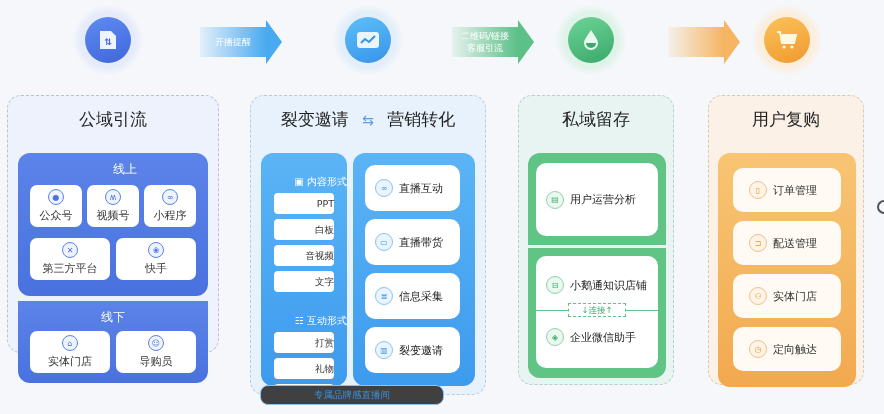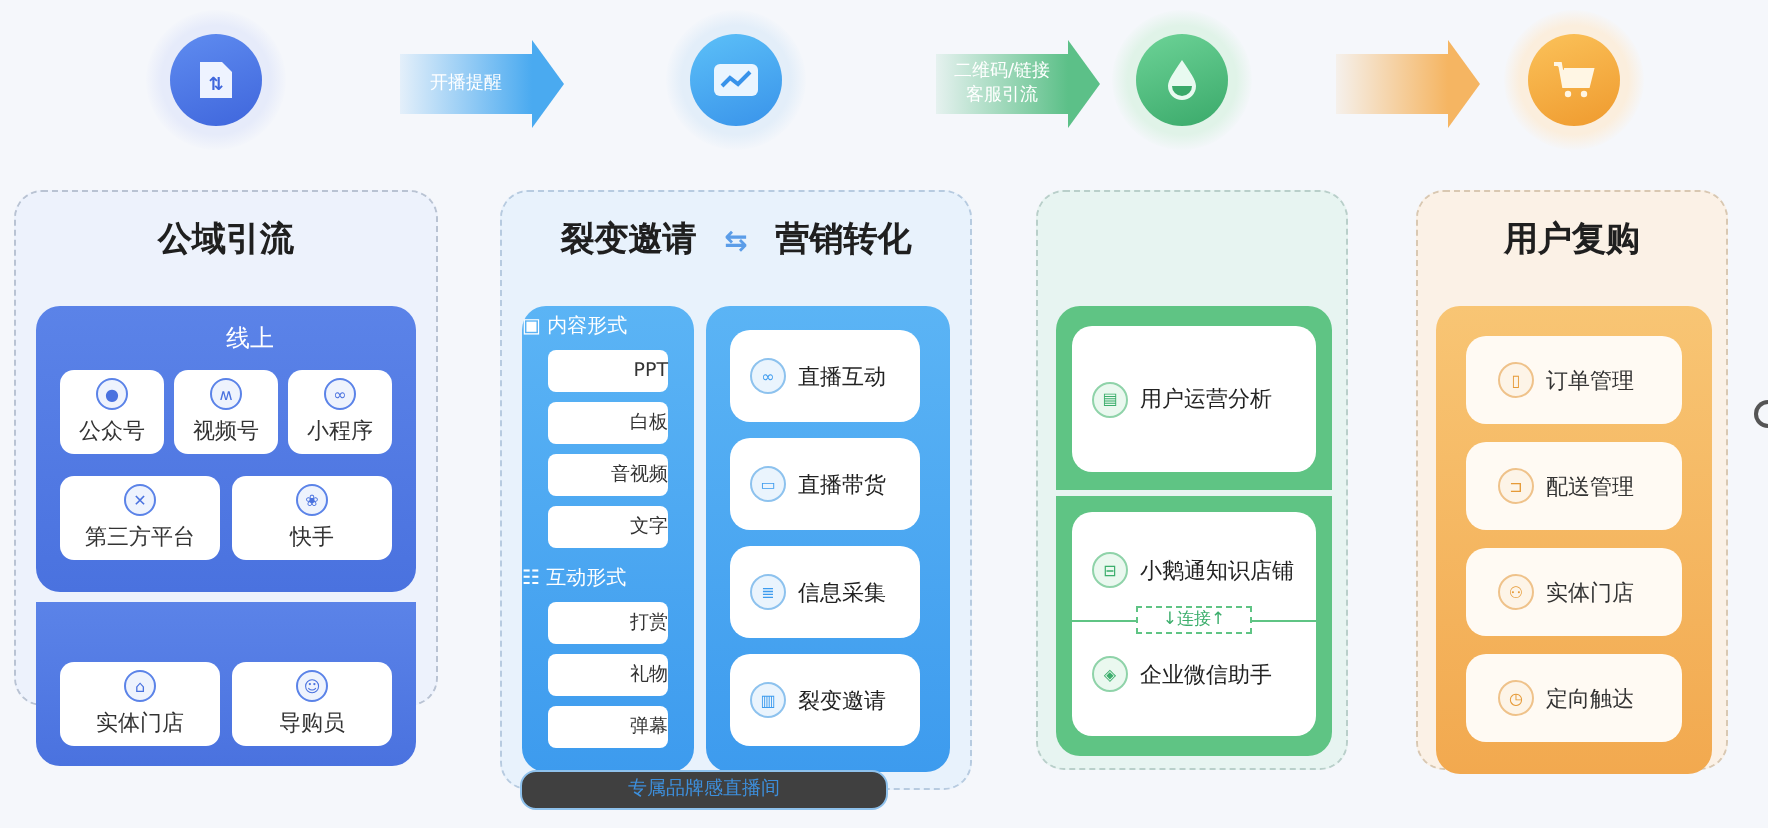--- a/index.html
+++ b/index.html
@@ -11,33 +11,33 @@
   .halo-blue { background: radial-gradient(circle, #e6ebfa 55%, rgba(230,235,250,0) 72%); }
   .halo-sky { background: radial-gradient(circle, #e3eef9 55%, rgba(227,238,249,0) 72%); }
   .halo-green { background: radial-gradient(circle, #e0f3e8 55%, rgba(224,243,232,0) 72%); }
   .halo-orange { background: radial-gradient(circle, #fbeedd 55%, rgba(251,238,221,0) 72%); }
 
   .arrow { position: absolute; height: 44px; display: flex; align-items: center; }
   .arrow .body { height: 30px; flex: 1; display: flex; align-items: center; justify-content: center; flex-direction: column; font-size: 9px; color: #fff; line-height: 12px; }
   .arrow .head { width: 0; height: 0; border-top: 22px solid transparent; border-bottom: 22px solid transparent; }
 
   .section { position: absolute; top: 95px; border: 1.5px dashed #b9c3d3; border-radius: 14px; }
-  .section-title { position: absolute; top: 12px; left: 0; right: 0; text-align: center; font-size: 17px; font-weight: bold; color: #1f1f1f; }
+  .section-title { position: absolute; top: 12px; left: 0; right: 0; text-align: center; font-size: 17px; font-weight: normal; color: #1f1f1f; }
 
   
   .s1 { left: 7px; width: 212px; height: 258px; background: #edf2fc; }
   .blue-panel { position: absolute; left: 10px; width: 190px; background: linear-gradient(180deg,#5b83e8,#4a72df); border-radius: 12px; }
   .panel-label { text-align: center; color: #fff; font-size: 12px; margin-top: 8px; }
   .tile { position: absolute; background: #fff; border-radius: 7px; display: flex; flex-direction: column; align-items: center; justify-content: center; font-size: 11px; color: #333; }
   .tile .ic { width: 16px; height: 16px; border-radius: 50%; border: 1.5px solid #5b83e8; display: flex; align-items: center; justify-content: center; font-size: 8px; color: #4a72df; margin-bottom: 3px; background: #eef3fd; }
 
   
   .s2 { left: 250px; width: 236px; height: 300px; background: #e8f2fc; border-color: #b7cbe0; }
   .sky-col { position: absolute; top: 57px; background: linear-gradient(180deg,#5bb4f5,#3d9bee); border-radius: 12px; }
-  .sub-head { color: #fff; font-size: 10px; text-align: left; height: 22px; line-height: 22px; }
+  .sub-head { color: #fff; font-size: 10px; text-align: right; height: 22px; line-height: 22px; margin-top: 18px; }
   .pill { margin: 0 auto 5px auto; width: 60px; height: 21px; background: #fff; border-radius: 4px; text-align: right; line-height: 21px; font-size: 9.5px; color: #333; }
   .action-card { position: absolute; left: 12px; width: 95px; height: 46px; background: #fff; border-radius: 10px; display: flex; align-items: center; padding-left: 10px; font-size: 11px; color: #222; }
   .ring { width: 18px; height: 18px; border-radius: 50%; display: flex; align-items: center; justify-content: center; font-size: 8px; margin-right: 6px; flex-shrink: 0; }
   .ring-sky { border: 1.5px solid #8dc2ee; background: #eaf4fd; color: #3d9bee; }
   .ring-green { border: 1.5px solid #8fd3a9; background: #eaf8ef; color: #3cae6c; }
   .ring-orange { border: 1.5px solid #efc28a; background: #fdf4e7; color: #e69a37; }
 
   .brand-bar { position: absolute; left: 260px; top: 385px; width: 184px; height: 20px; border: 1.5px solid #8ec1ec; border-radius: 8px; background: #404040; text-align: center; font-size: 9.5px; line-height: 17px; color: #3d8fdc; }
 
   
@@ -88,21 +88,21 @@
       </svg>
   </div>
 </div>
 
 <div class="arrow" style="left:200px;top:20px;width:82px;">
   <div class="body" style="background:linear-gradient(90deg,rgba(74,170,240,0.1),#4aaaf0);">
     <span>开播提醒</span>
   </div>
   <div class="head" style="border-left:16px solid #4aaaf0;"></div>
 </div>
-<div class="arrow" style="left:452px;top:20px;width:82px;margin-left:16px;">
+<div class="arrow" style="left:452px;top:20px;width:82px;">
   <div class="body" style="background:linear-gradient(90deg,rgba(92,192,136,0.1),#5cc088);">
     <span>二维码/链接</span>
     <span>客服引流</span>
   </div>
   <div class="head" style="border-left:16px solid #5cc088;"></div>
 </div>
 <div class="arrow" style="left:668px;top:20px;width:72px;">
   <div class="body" style="background:linear-gradient(90deg,rgba(245,181,98,0.1),#f5b562);"></div>
   <div class="head" style="border-left:16px solid #f5b562;"></div>
 </div>
@@ -126,20 +126,21 @@
     <div class="tile" style="left:12px;top:85px;width:80px;height:42px;">
       <span class="ic">✕</span>
       <span>第三方平台</span>
     </div>
     <div class="tile" style="left:98px;top:85px;width:80px;height:42px;">
       <span class="ic">❀</span>
       <span>快手</span>
     </div>
   </div>
   <div class="blue-panel" style="top:205px;height:82px;border-radius:0 0 12px 12px;">
+    <div class="panel-label">线下</div>
     <div class="tile" style="left:12px;top:30px;width:80px;height:42px;">
       <span class="ic">⌂</span>
       <span>实体门店</span>
     </div>
     <div class="tile" style="left:98px;top:30px;width:80px;height:42px;">
       <span class="ic">☺</span>
       <span>导购员</span>
     </div>
   </div>
 </div>
@@ -176,20 +177,21 @@
     </div>
     <div class="action-card" style="top:174px;">
       <span class="ring ring-sky">▥</span>
       <span>裂变邀请</span>
     </div>
   </div>
 </div>
 <div class="brand-bar">专属品牌感直播间</div>
 
 <div class="section s3">
+  <div class="section-title">私域留存</div>
   <div class="green-panel">
     <div class="white-box" style="top:10px;height:73px;display:flex;align-items:center;padding-left:10px;font-size:11px;">
       <span class="ring ring-green">▤</span>
       <span>用户运营分析</span>
     </div>
     <div style="position:absolute;left:0;right:0;top:92px;height:3px;background:#e7f4f1;"></div>
     <div class="white-box" style="top:103px;height:112px;">
       <div style="position:absolute;left:10px;top:20px;display:flex;align-items:center;font-size:11px;">
         <span class="ring ring-green">⊟</span>
         <span>小鹅通知识店铺</span>

